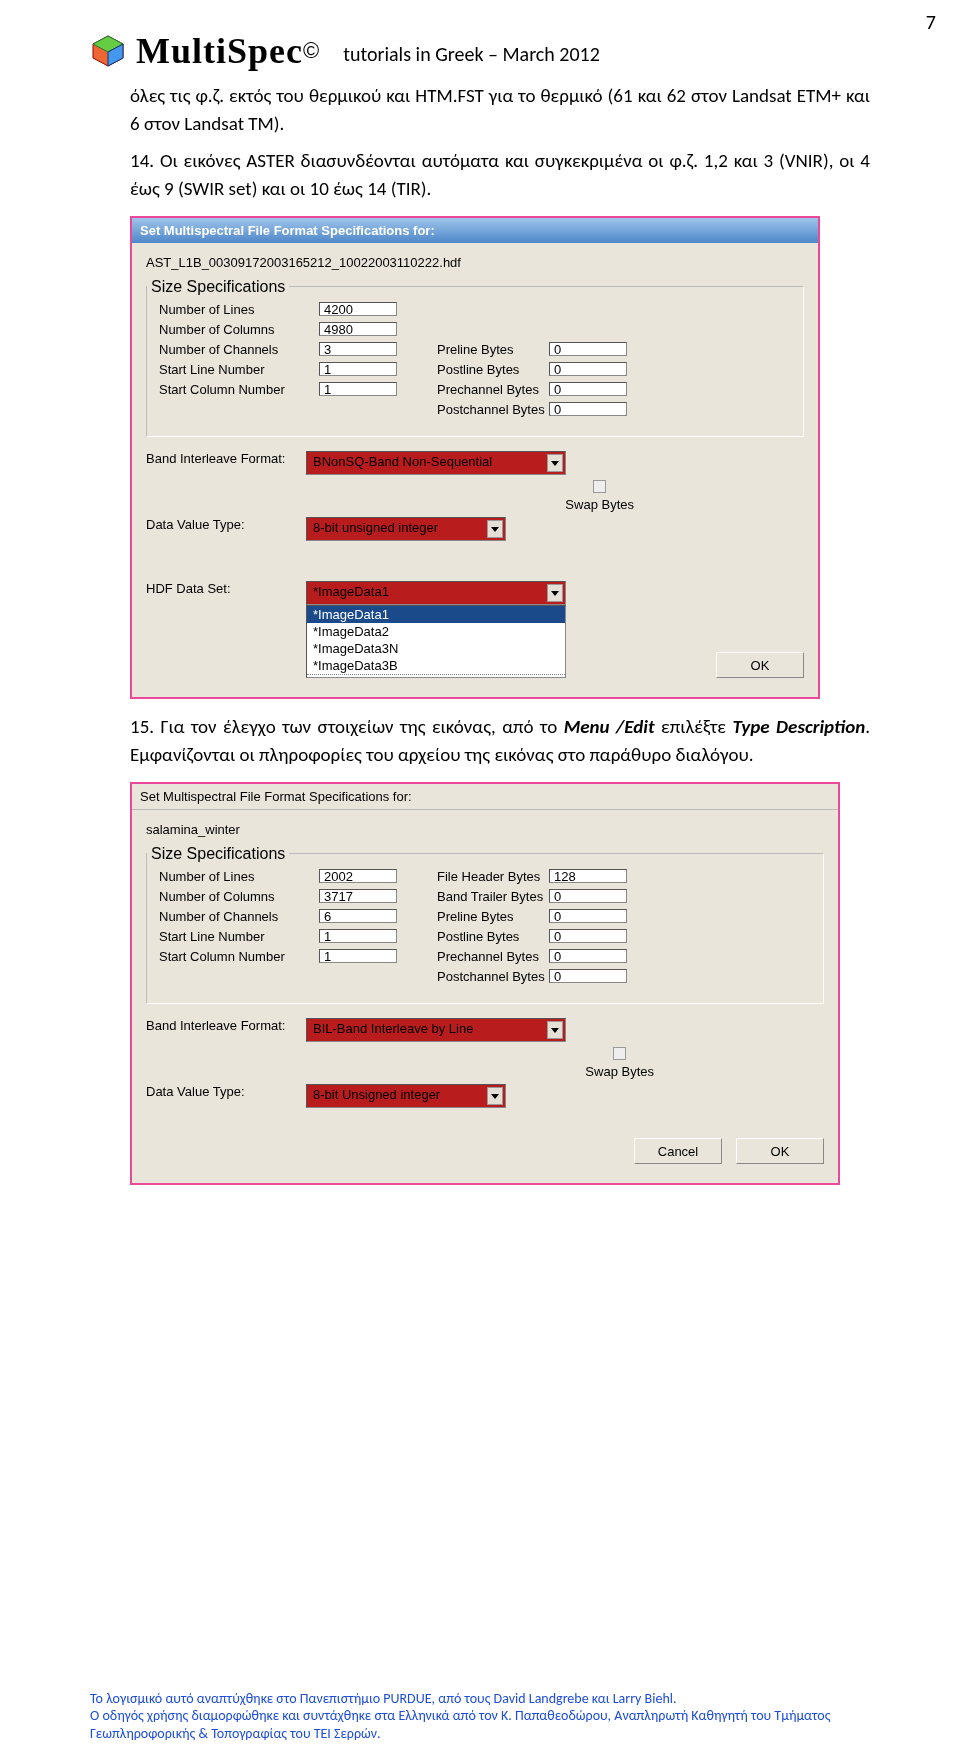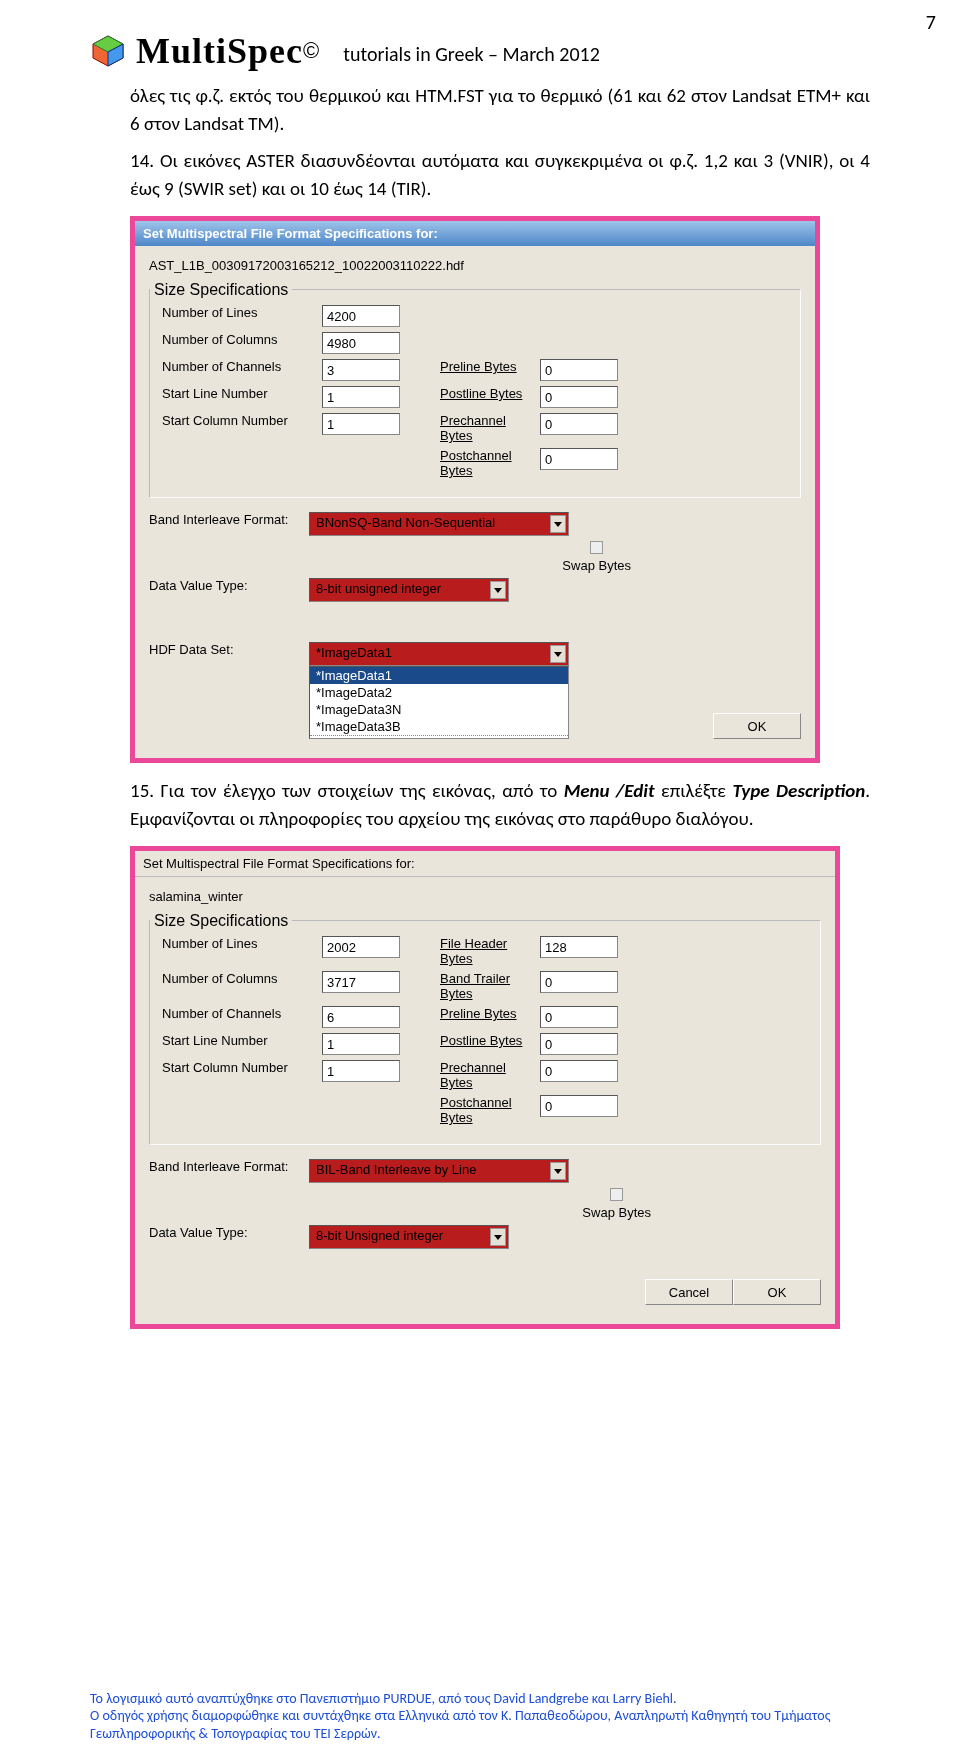--- a/index.html
+++ b/index.html
@@ -10,30 +10,30 @@
   .appname { font-family: 'Times New Roman', serif; font-size: 36px; font-weight: bold; letter-spacing: 1px; }
   .copyright { font-family: Arial, sans-serif; font-size: 22px; vertical-align: top; }
   .header-title { font-family: Calibri, Arial, sans-serif; font-size: 20px; margin-left: 24px; margin-top: 6px; }
   .page-num { position: absolute; top: 10px; right: 24px; font-size: 20px; font-family: Calibri, Arial, sans-serif; }
   .body-text { font-size: 19px; line-height: 1.45; margin: 10px 0 10px 40px; text-align: justify; }
   .body-text.pad { margin-left: 40px; }
   .item-num { margin-left: 0; }
 
   
   .dialog-wrap { margin: 14px 0 14px 40px; }
-  .dialog { border: 5px solid #ec4899; font-family: Tahoma, Arial, sans-serif; font-size: 13px; background: #e9e5db; color: #000; width: 690px; }
+  .dialog { border: 2px solid #ec4899; font-family: Tahoma, Arial, sans-serif; font-size: 13px; background: #e9e5db; color: #000; width: 690px; }
   .dlg-title { background: linear-gradient(#9ec4ea, #4e87c9); color: #fff; font-weight: bold; padding: 5px 8px; font-size: 13px; }
   .dlg-sub { padding: 12px 14px 2px 14px; font-size: 13px; }
   .dlg-body { padding: 8px 14px 14px 14px; }
   .groupbox { border: 1px solid rgba(255,255,255,0.9); border-top-color: #bbb; border-left-color: #bbb; padding: 10px 12px 14px 12px; margin: 6px 0 14px 0; position: relative; }
   .groupbox .gb-label { position: absolute; top: -9px; left: 0; background: #e9e5db; padding: 0 4px; font-size: 16px; }
   .row { display: flex; align-items: flex-start; margin: 5px 0; }
   .col-l { width: 160px; }
-  .col-r { width: 140px; padding-left: 40px; text-decoration: underline; }
-  .txt-input { width: 78px; height: 22px; background: #fff; border: 1px solid #888; border-top-color: #555; border-left-color: #555; padding: 1px 4px; font-size: 13px; font-family: Tahoma, Arial, sans-serif; }
+  .col-r { width: 152px; padding-left: 40px; }
+  .txt-input { width: 78px; height: 14px; background: #fff; border: 1px solid #888; border-top-color: #555; border-left-color: #555; padding: 1px 4px; font-size: 13px; font-family: Tahoma, Arial, sans-serif; }
   .combo { width: 260px; height: 24px; background: #b91c1c; border: 1px solid #888; border-top-color: #555; border-left-color: #555; padding: 2px 18px 2px 6px; font-size: 13px; position: relative; display: inline-block; }
   .combo .arrow { position: absolute; right: 2px; top: 2px; width: 16px; height: 18px; background: #e4e0d6; border: 1px solid #999; display: flex; align-items: center; justify-content: center; }
   .combo .arrow::after { content: ''; width: 0; height: 0; border-left: 4px solid transparent; border-right: 4px solid transparent; border-top: 5px solid #000; }
   .checkbox { display: inline-flex; align-items: center; gap: 4px; color: #000000; flex-direction: column; }
   .checkbox .box { width: 13px; height: 13px; border: 1px solid #999; background: #eee; }
   .btn { width: 88px; height: 26px; background: #e9e5db; border: 1px solid #888; border-top-color: #fff; border-left-color: #fff; font-size: 13px; font-family: Tahoma, Arial, sans-serif; display: inline-flex; align-items: center; justify-content: center; }
   .listbox { width: 260px; background: #fff; border: 1px solid #888; border-top-color:#555; border-left-color:#555; }
   .listbox .item { padding: 1px 6px; font-size: 13px; }
   .listbox .item.sel { background: #1b4a8a; color: #fff; }
   .listbox .item.divider { border-top: 1px dotted #888; height: 3px; padding: 0; }
@@ -197,21 +197,21 @@
           <span class="checkbox">
               <span class="box"></span>
               <span>Swap Bytes</span>
             </span>
         </div>
         <div class="row">
           <div class="col-l">Data Value Type:</div>
           <div class="combo" style="width:200px"><span>8-bit Unsigned integer</span><span class="arrow"></span></div>
         </div>
 
-        <div class="row" style="justify-content:flex-end; margin-top:30px;">
+        <div class="row" style="justify-content:flex-end; gap:14px; margin-top:30px;">
           <div class="btn">Cancel</div>
           <div class="btn">OK</div>
         </div>
       </div>
     </div>
   </div>
 
   <div class="footer">
     <div>Το λογισμικό αυτό αναπτύχθηκε στο Πανεπιστήμιο PURDUE, από τους David Landgrebe και Larry Biehl.</div>
     <div>Ο οδηγός χρήσης διαμορφώθηκε και συντάχθηκε στα Ελληνικά από τον Κ. Παπαθεοδώρου, Αναπληρωτή Καθηγητή του Τμήματος Γεωπληροφορικής &amp; Τοπογραφίας του ΤΕΙ Σερρών.</div>

